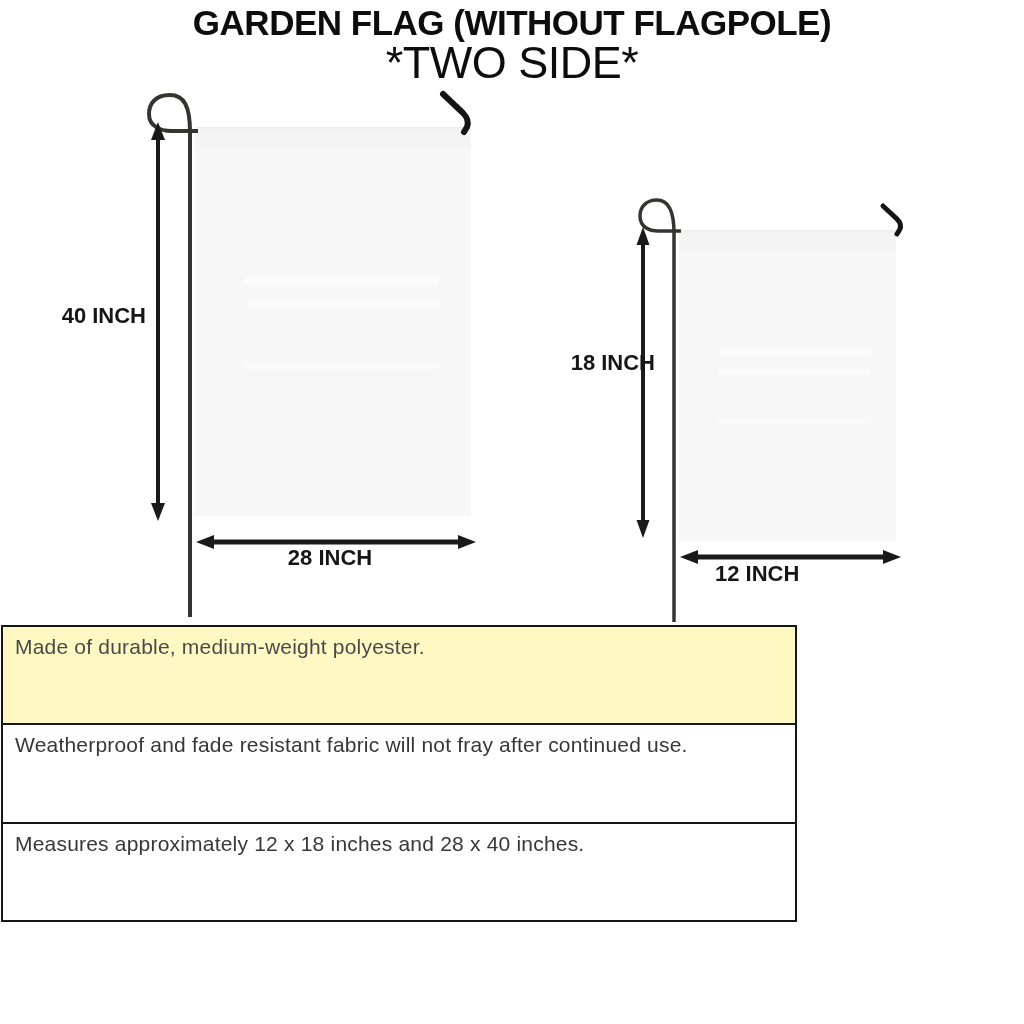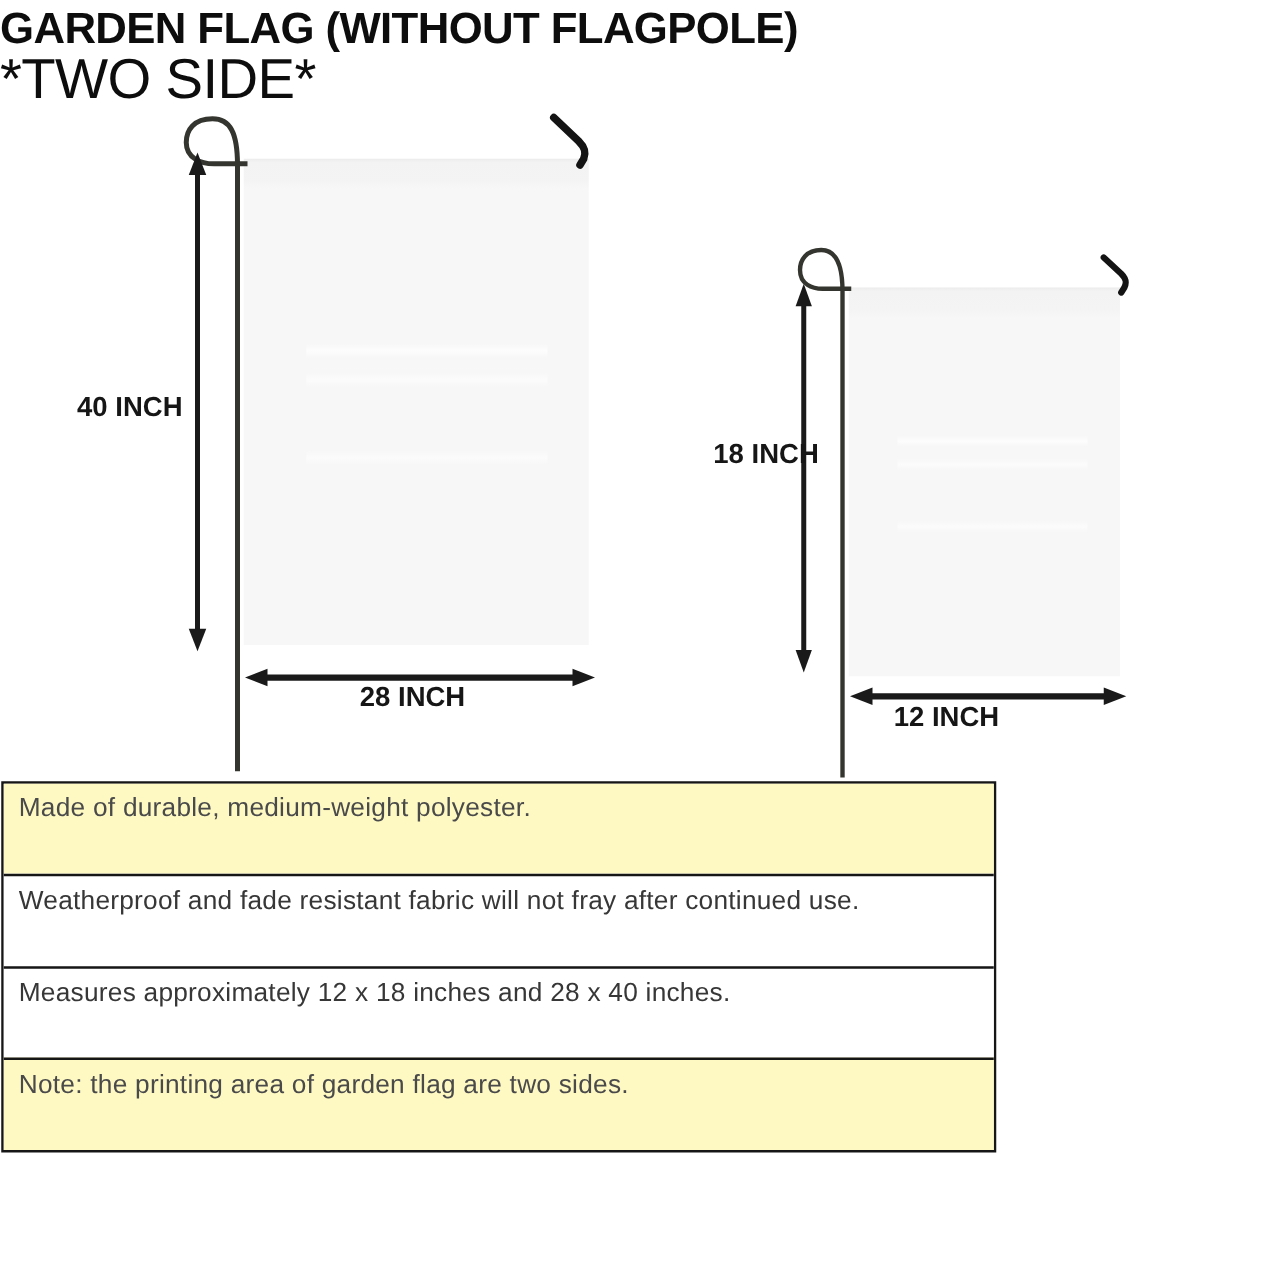--- a/index.html
+++ b/index.html
@@ -6,21 +6,21 @@
   .canvas{
     position:relative;
     width:1024px;height:1024px;
     background:#ffffff;
     font-family:"Liberation Sans", sans-serif;
     overflow:hidden;
   }
   
   .title{
     position:absolute;left:0;top:2px;width:1024px;
-    color:#0d0d0d;
+    text-align:center;color:#0d0d0d;
   }
   .title-line1{
     font-size:35px;font-weight:800;letter-spacing:-0.5px;line-height:42px;
   }
   .title-line2{
     font-size:45px;font-weight:400;letter-spacing:-0.5px;line-height:38px;
   }
   
   .flag{
     position:absolute;
@@ -39,21 +39,21 @@
   }
   .flag-large{left:195px;top:127px;width:276px;height:389px;}
   .flag-small{left:679px;top:230px;width:217px;height:311px;}
   
   .diagram-svg{position:absolute;left:0;top:0;}
   
   .dim-label{
     position:absolute;color:#161616;font-weight:800;font-size:22px;
     letter-spacing:0;white-space:nowrap;
   }
-  .label-h-large{left:40px;top:313px;width:106px;text-align:right;}
+  .label-h-large{left:40px;top:303px;width:106px;text-align:right;}
   .label-w-large{left:255px;top:545px;width:150px;text-align:center;}
   .label-h-small{left:549px;top:350px;width:106px;text-align:right;}
   .label-w-small{left:715px;top:561px;width:150px;text-align:left;}
   
   .features-table{
     position:absolute;left:1px;top:625px;width:796px;height:297px;
     box-sizing:border-box;border:2px solid #161616;
     display:flex;flex-direction:column;
   }
   .feature-row{
@@ -129,18 +129,15 @@
   <div class="features-table">
     <div class="feature-row row-gray">
       <span>Made of durable, medium-weight polyester.</span>
     </div>
     <div class="feature-row row-white">
       <span>Weatherproof and fade resistant fabric will not fray after continued use.</span>
     </div>
     <div class="feature-row row-white">
       <span>Measures approximately 12 x 18 inches and 28 x 40 inches.</span>
     </div>
-    <div class="feature-row row-gray">
-      <span>Note: the printing area of garden flag are two sides.</span>
-    </div>
   </div>
 
 </div>
 
 </body></html>

